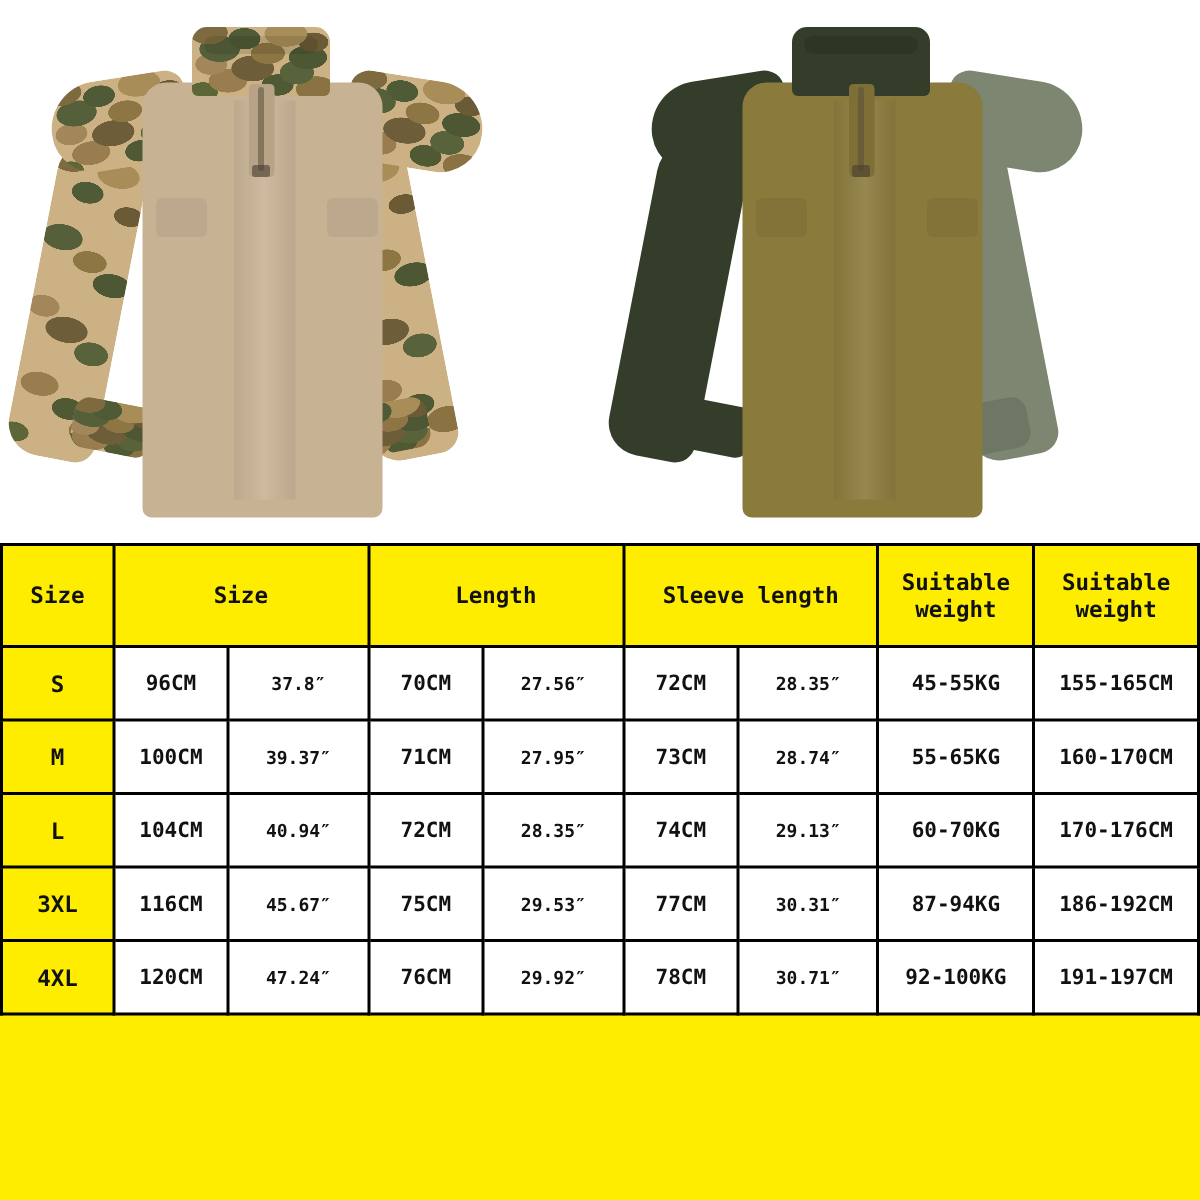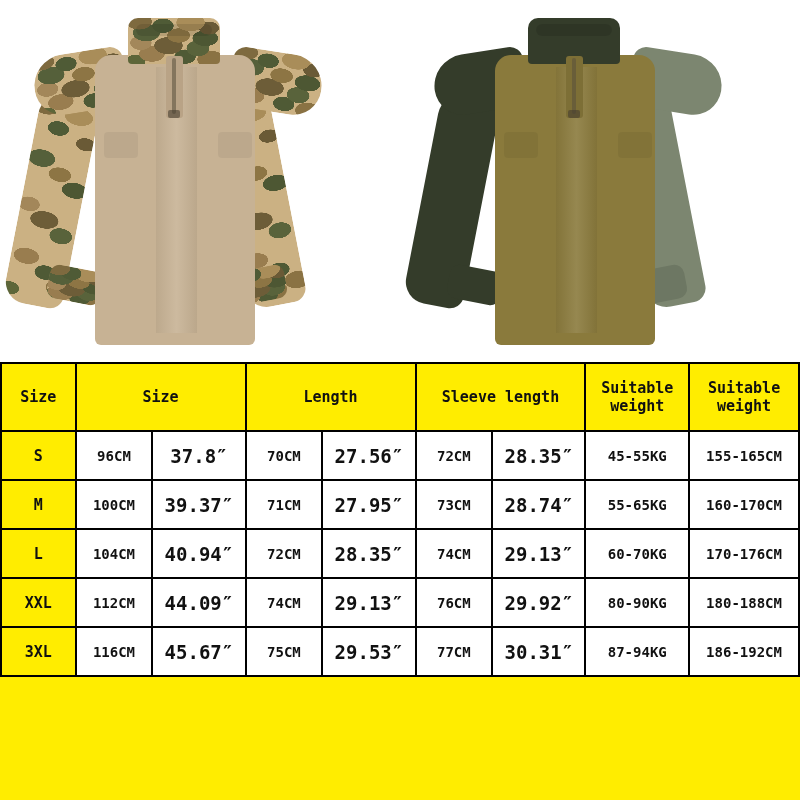--- a/index.html
+++ b/index.html
@@ -203,21 +203,21 @@
   tbody td.size-cell {
     background: #ffed00;
     font-size: 15px;
     font-weight: bold;
   }
   .col-size { width: 72px; }
   .col-num { width: 74px; }
   .col-in  { width: 90px; }
   .col-wt  { width: 100px; }
   .col-ht  { width: 106px; }
-  .inch { font-size: 19px; }
+  .inch { font-size: 12px; }
 </style>
 </head>
 <body>
 
 <div class="page">
 
   <div class="photos">
 
     <div class="shirt shirt-left">
       <div class="sleeve-l camo-multicam"></div>
@@ -303,38 +303,38 @@
           <td>104CM</td>
           <td class="inch">40.94″</td>
           <td>72CM</td>
           <td class="inch">28.35″</td>
           <td>74CM</td>
           <td class="inch">29.13″</td>
           <td>60-70KG</td>
           <td>170-176CM</td>
         </tr>
         <tr>
-          <td class="size-cell">XXL</td>
-          <td>112CM</td>
-          <td class="inch">44.09″</td>
-          <td>74CM</td>
-          <td class="inch">29.13″</td>
-          <td>76CM</td>
-          <td class="inch">29.92″</td>
-          <td>80-90KG</td>
-          <td>180-188CM</td>
-        </tr>
-        <tr>
           <td class="size-cell">3XL</td>
           <td>116CM</td>
           <td class="inch">45.67″</td>
           <td>75CM</td>
           <td class="inch">29.53″</td>
           <td>77CM</td>
           <td class="inch">30.31″</td>
           <td>87-94KG</td>
           <td>186-192CM</td>
         </tr>
+        <tr>
+          <td class="size-cell">4XL</td>
+          <td>120CM</td>
+          <td class="inch">47.24″</td>
+          <td>76CM</td>
+          <td class="inch">29.92″</td>
+          <td>78CM</td>
+          <td class="inch">30.71″</td>
+          <td>92-100KG</td>
+          <td>191-197CM</td>
+        </tr>
       </tbody>
     </table>
   </div>
 
 </div>
 
 </body></html>

